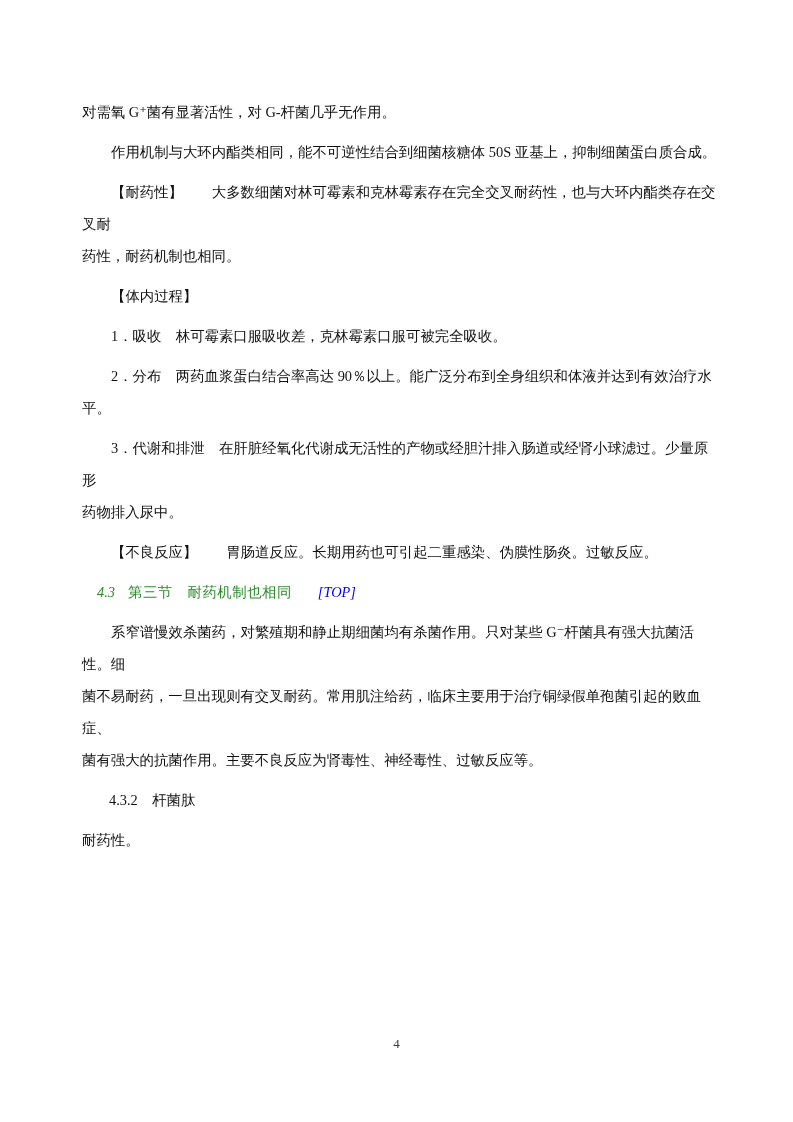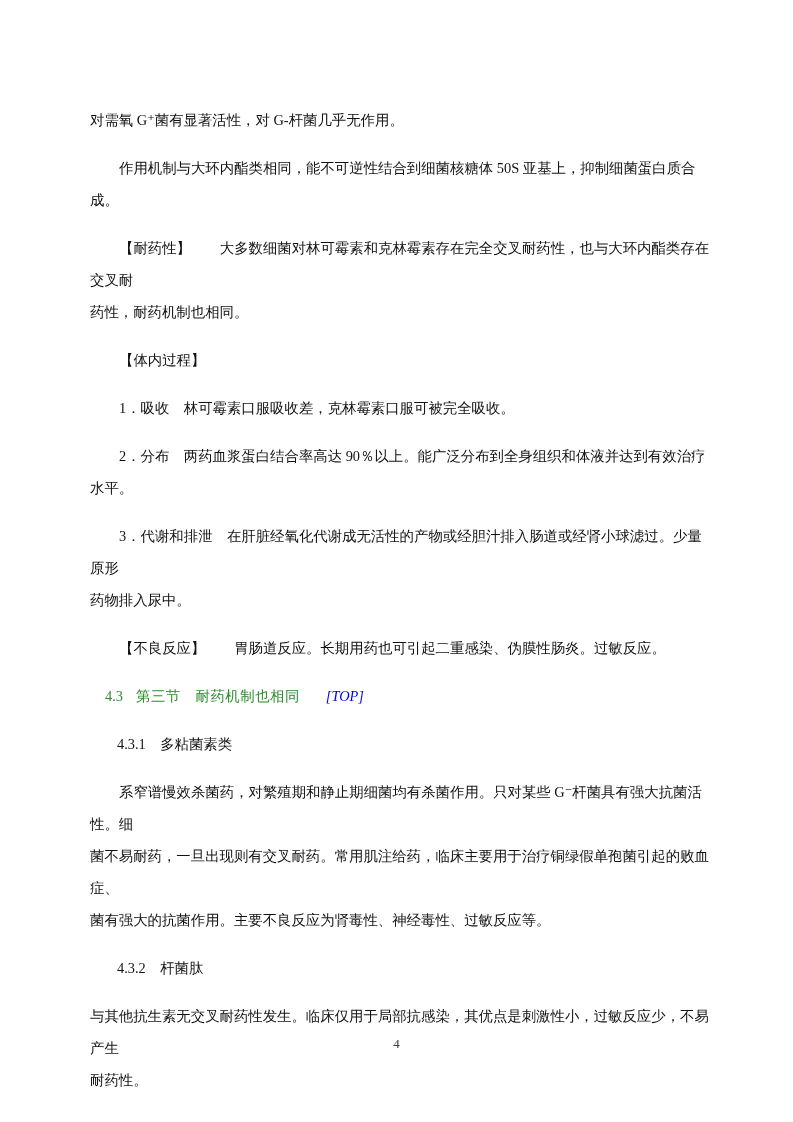--- a/index.html
+++ b/index.html
@@ -21,29 +21,29 @@
     overflow: hidden;
   }
   .content {
     position: absolute;
     left: 74px;
     top: 88px;
     width: 652px;
     font-size: 14.4px;
     line-height: 32px;
   }
-  .para { margin: 16px; }
+  .para { margin: 8px; }
   .line { min-height: 32px; }
   .para.body .line.indent { text-indent: 29px; }
   .para.subsection .line { text-indent: 27px; color: var(--text); }
   .para.section {
     color: var(--green);
     padding-left: 15px;
   }
-  .sec-num { margin-right: 13px; }
+  .sec-num { margin-right: 13px; font-style: italic; }
   .sec-title { letter-spacing: 0.5px; }
   .top-link {
     color: var(--blue);
     margin-left: 26px;
     text-decoration: none;
     cursor: pointer;
     font-style: italic;
   }
   .page-footer {
     position: absolute;
@@ -82,32 +82,28 @@
         <div class="line indent">2．分布　两药血浆蛋白结合率高达 90％以上。能广泛分布到全身组织和体液并达到有效治疗水平。</div>
       </div>
       <div class="para body">
         <div class="line indent">3．代谢和排泄　在肝脏经氧化代谢成无活性的产物或经胆汁排入肠道或经肾小球滤过。少量原形</div>
         <div class="line">药物排入尿中。</div>
       </div>
       <div class="para body">
         <div class="line indent">【不良反应】　　胃肠道反应。长期用药也可引起二重感染、伪膜性肠炎。过敏反应。</div>
       </div>
       <div class="para section"><span class="sec-num">4.3</span><span class="sec-title">第三节　耐药机制也相同</span><a class="top-link">[TOP]</a></div>
-      <div class="para subsection">
-        <div class="line">4.3.1　多粘菌素类</div>
-      </div>
       <div class="para body">
         <div class="line indent">系窄谱慢效杀菌药，对繁殖期和静止期细菌均有杀菌作用。只对某些 G⁻杆菌具有强大抗菌活性。细</div>
         <div class="line">菌不易耐药，一旦出现则有交叉耐药。常用肌注给药，临床主要用于治疗铜绿假单孢菌引起的败血症、</div>
         <div class="line">菌有强大的抗菌作用。主要不良反应为肾毒性、神经毒性、过敏反应等。</div>
       </div>
       <div class="para subsection">
         <div class="line">4.3.2　杆菌肽</div>
       </div>
       <div class="para body">
-        <div class="line">与其他抗生素无交叉耐药性发生。临床仅用于局部抗感染，其优点是刺激性小，过敏反应少，不易产生</div>
         <div class="line">耐药性。</div>
       </div>
     </main>
   <footer class="page-footer">
     <span class="page-number">4</span>
   </footer>
 </div>
 
 </body></html>

